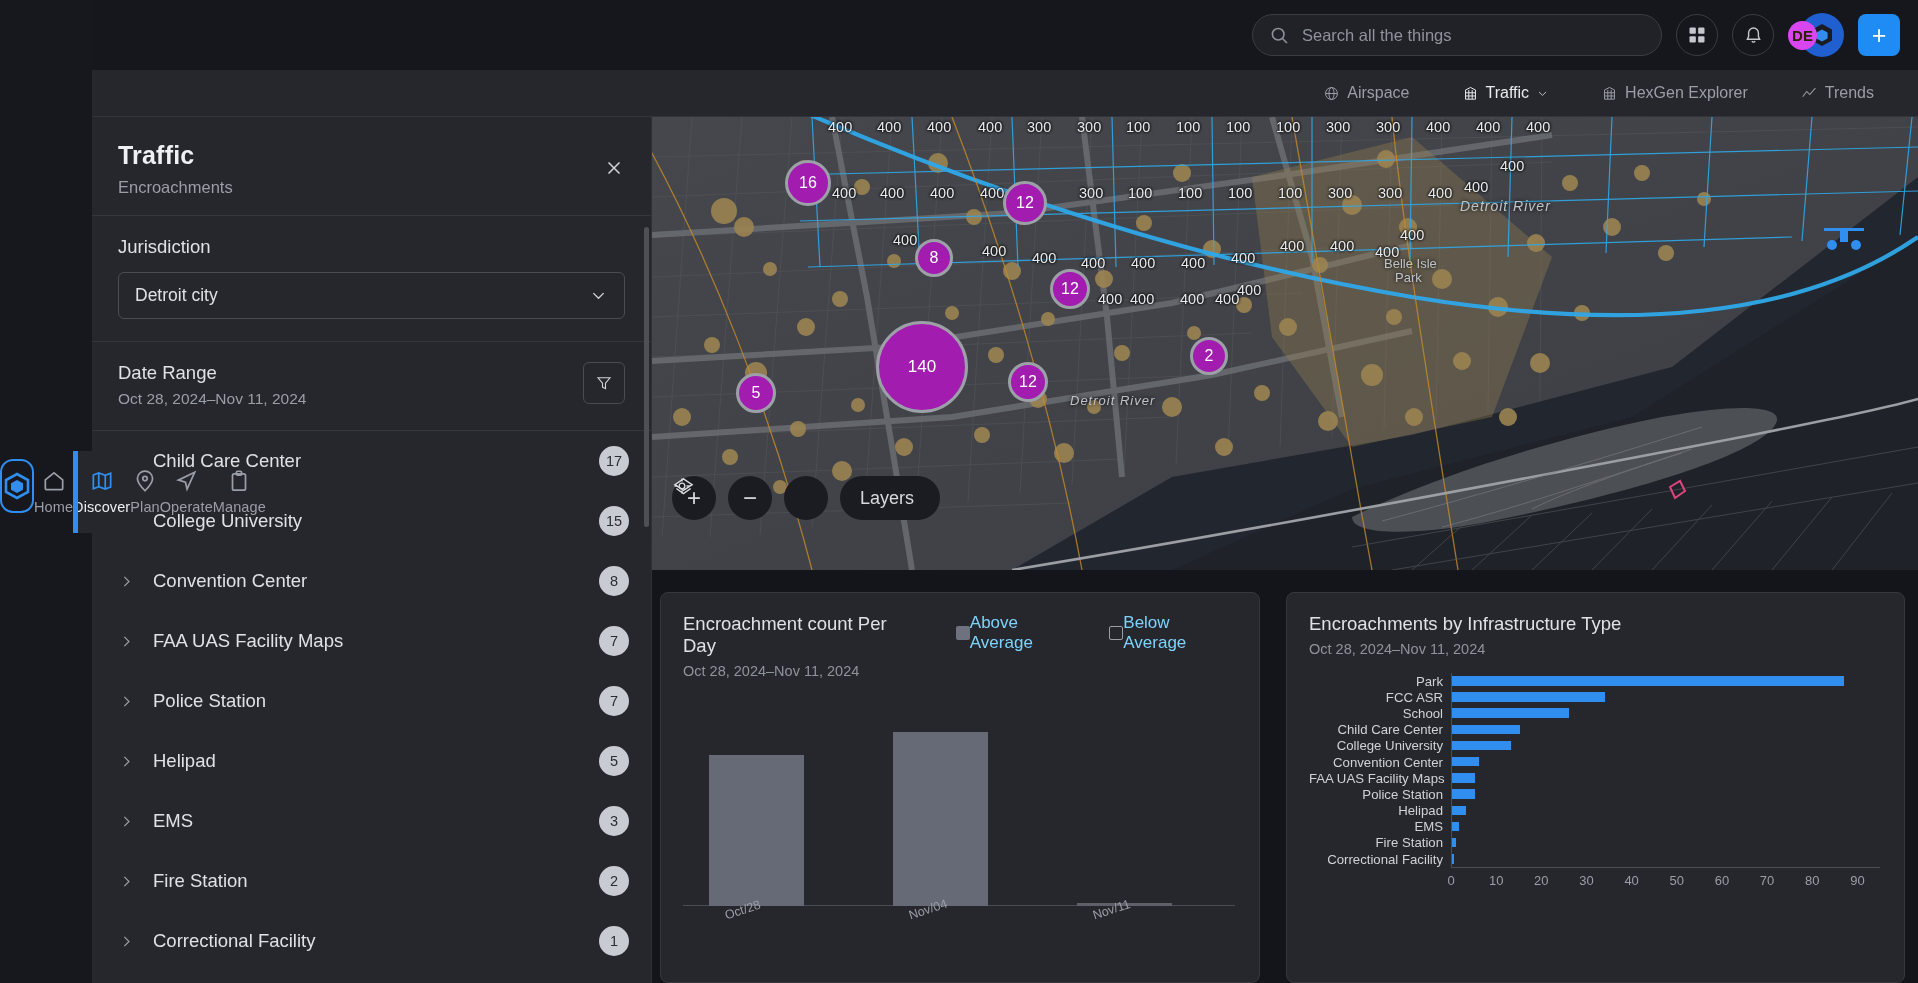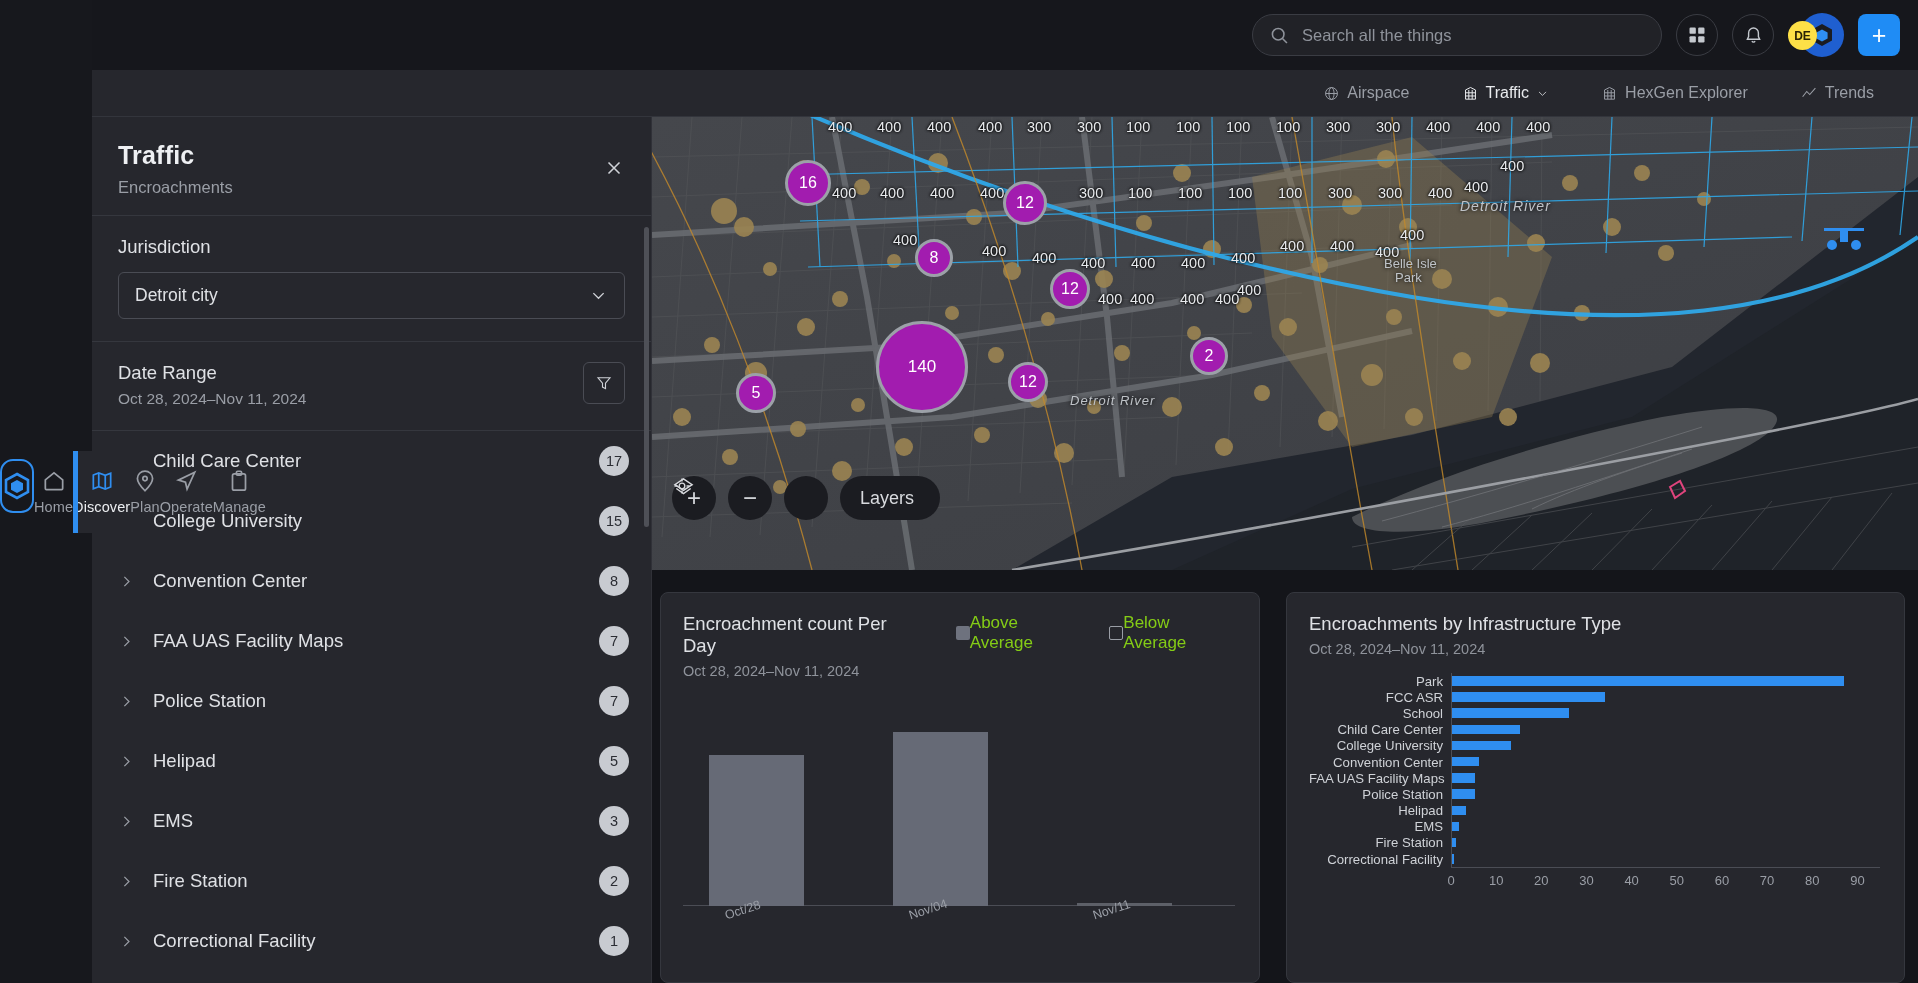--- a/index.html
+++ b/index.html
@@ -57,22 +57,22 @@
     cursor: pointer;
   }
   .avatar-wrap { position: relative; width: 56px; height: 44px; }
   .avatar-hex {
     position: absolute; right: 0; top: 0; width: 44px; height: 44px;
     border-radius: 50%; background: #1f5fd0;
     display: flex; align-items: center; justify-content: center;
   }
   .avatar-badge {
     position: absolute; left: 0; top: 8px; width: 29px; height: 29px;
-    border-radius: 50%; background: #fde047; color: #2a2205;
-    font-size: 12px; font-weight: bold;
+    border-radius: 50%; background: #d946ef; color: #2a2205;
+    font-size: 15px; font-weight: bold;
     display: flex; align-items: center; justify-content: center;
     z-index: 2;
   }
   .plus-btn {
     width: 42px; height: 42px; border-radius: 8px; background: #1f8cf5;
     display: flex; align-items: center; justify-content: center;
     cursor: pointer; color: #fff; font-size: 25px; line-height: 1;
   }
 
   
@@ -186,21 +186,21 @@
   .card {
     background: #26272d; border: 1px solid #35373e; border-radius: 8px;
     padding: 20px 24px 16px 22px; position: relative;
   }
   .card-a { width: 600px; }
   .card-b { flex: 1; }
   .card-title { font-size: 18.5px; color: #dfe1e5; }
   .card-sub { font-size: 14.5px; color: #8f939b; margin-top: 6px; }
   .legend { display: flex; align-items: center; gap: 26px; }
   .legend-item { display: flex; align-items: center; 
-                 font-size: 17px; color: #84cc16; cursor: pointer; }
+                 font-size: 17px; color: #7dd3fc; cursor: pointer; }
   .sw { width: 14px; height: 14px; border-radius: 2px; }
   .sw-above { background: #6e727e; }
   .sw-below { background: transparent; border: 1px solid #9a9ea6; }
 
   .colplot { position: relative; height: 205px; margin-top: 22px; }
   .colbar { position: absolute; bottom: 0; background: #666a76; }
   .colaxis { position: absolute; left: 0; right: 0; bottom: 0; height: 1px; background: #4b4d55; }
   .coltick {
     position: absolute; top: 208px; font-size: 12.5px; color: #9a9ea6;
     transform: rotate(-18deg); transform-origin: left top;

